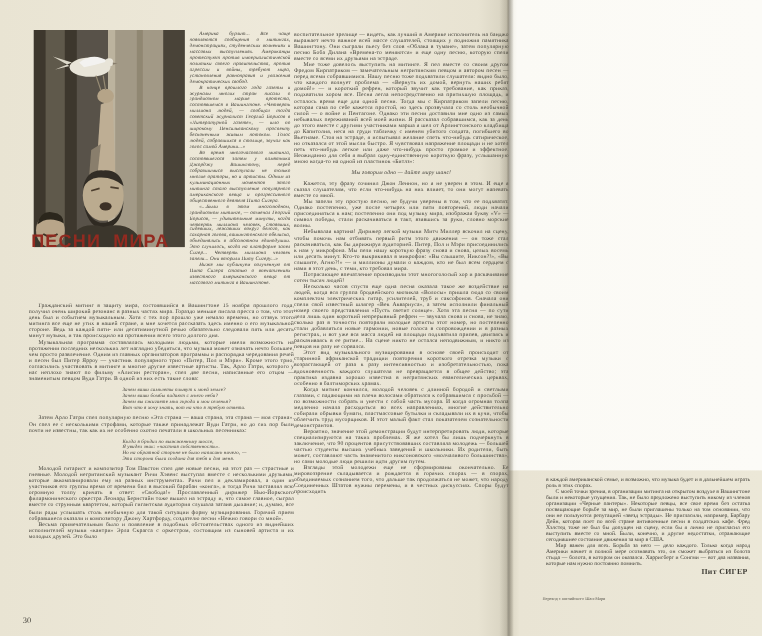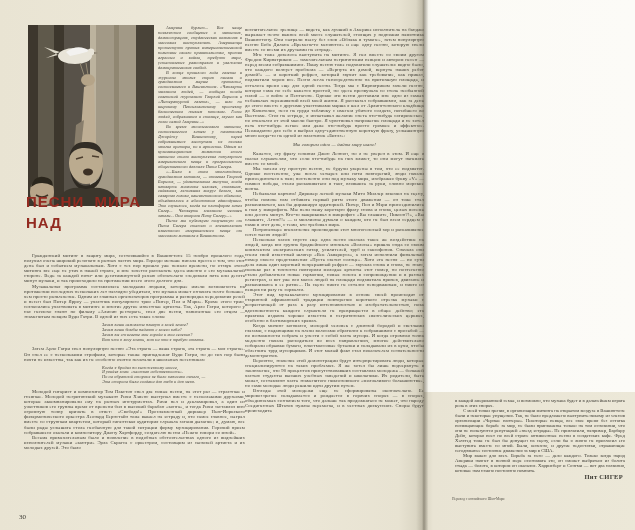--- a/index.html
+++ b/index.html
@@ -70,21 +70,20 @@
       <path d="M48,134 L55,132 M64,131 L71,132" stroke="#4a3c2d" stroke-width="1.4"></path>
       <path d="M28,181 Q34,158 58,164 Q84,158 92,181 Z" fill="#38332b"></path>
       <ellipse cx="14" cy="167" rx="12" ry="14" fill="#bfac90"></ellipse>
       <path d="M3,162 Q6,150 16,152 Q25,153 25,161 Q16,156 8,159 Z" fill="#262219"></path>
       <path d="M8,170 Q14,174 20,170" stroke="#3c2f22" stroke-width="1.6" fill="none"></path>
       <rect x="0" y="0" width="126" height="181" fill="#6b5f3f" opacity="0.08"></rect>
     </svg>
 
     <h1 class="title">
       <div>ПЕСНИ МИРА</div>
-      <div>НАД</div>
     </h1>
 
     <div class="txt intro-col">
         <p>Америка бурлит... Все чаще появляются сообщения о митингах, демонстрациях, студенческих волнениях и массовых выступлениях. Американцы протестуют против империалистической политики своего правительства, против агрессии и войны, требуют мира, установления равноправия и уважения демократических свобод.</p>
         <p>В конце прошлого года газеты и журналы многих стран писали о грандиозном марше протеста, состоявшемся в Вашингтоне. «Четверть миллиона людей, — сообщал тогда советский журналист Георгий Борисов в «Литературной газете», — шло по широкому Пенсильванскому проспекту бесконечным живым потоком. Голос людей, собравшихся в столице, звучал как голос самой Америки...»</p>
         <p>Во время многочасового митинга, состоявшегося затем у памятника Джорджу Вашингтону, перед собравшимися выступали не только многие ораторы, но и артисты. Одним из кульминационных моментов этого митинга стало выступление популярного американского певца и прогрессивного общественного деятеля Пита Сигера.</p>
         <p>«...Были в этом многолюдном, грандиозном митинге, — отмечал Георгий Борисов, — удивительные минуты, когда четверть миллиона человек, стоявших, сидевших, лежавших вокруг белого, как сахарная голова, вашингтонского обелиска, объединялись в абсолютном единодушии. Это случилось, когда на платформе запел Сигер... Четверть миллиона человек запели... Они вторили Питу Сигеру...»</p>
         <p>Ниже мы публикуем полученную от Пита Сигера статью о впечатлениях известного американского певца от массового митинга в Вашингтоне.</p>
       </div>
 

